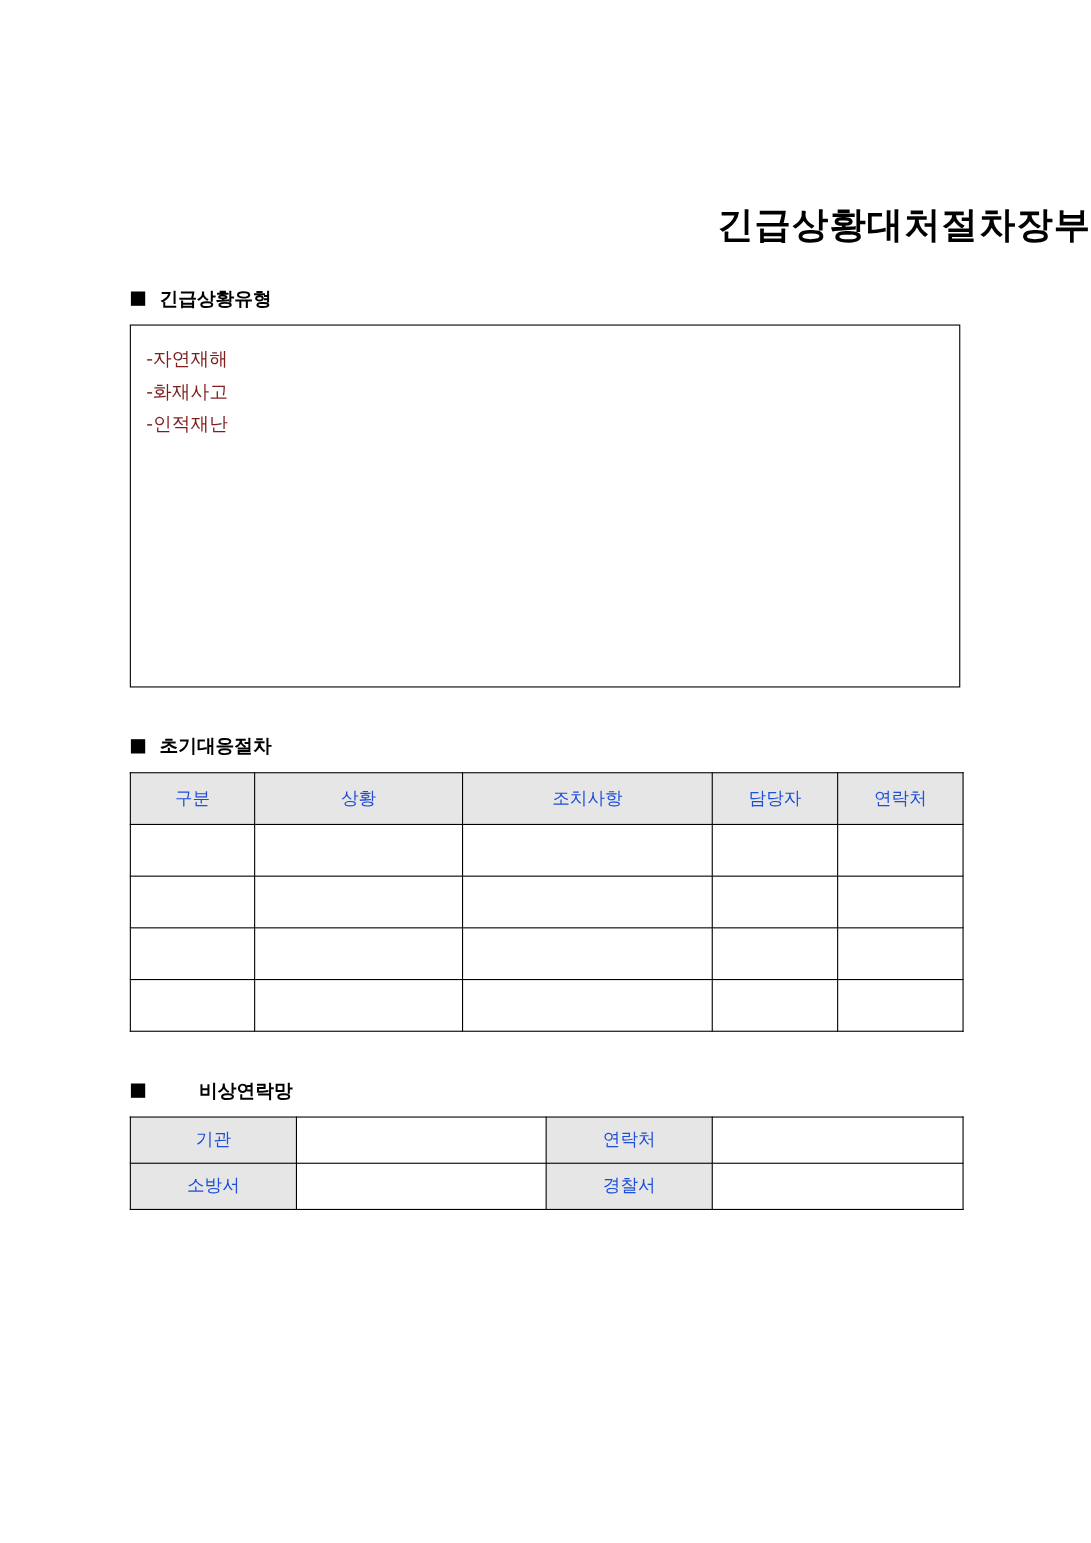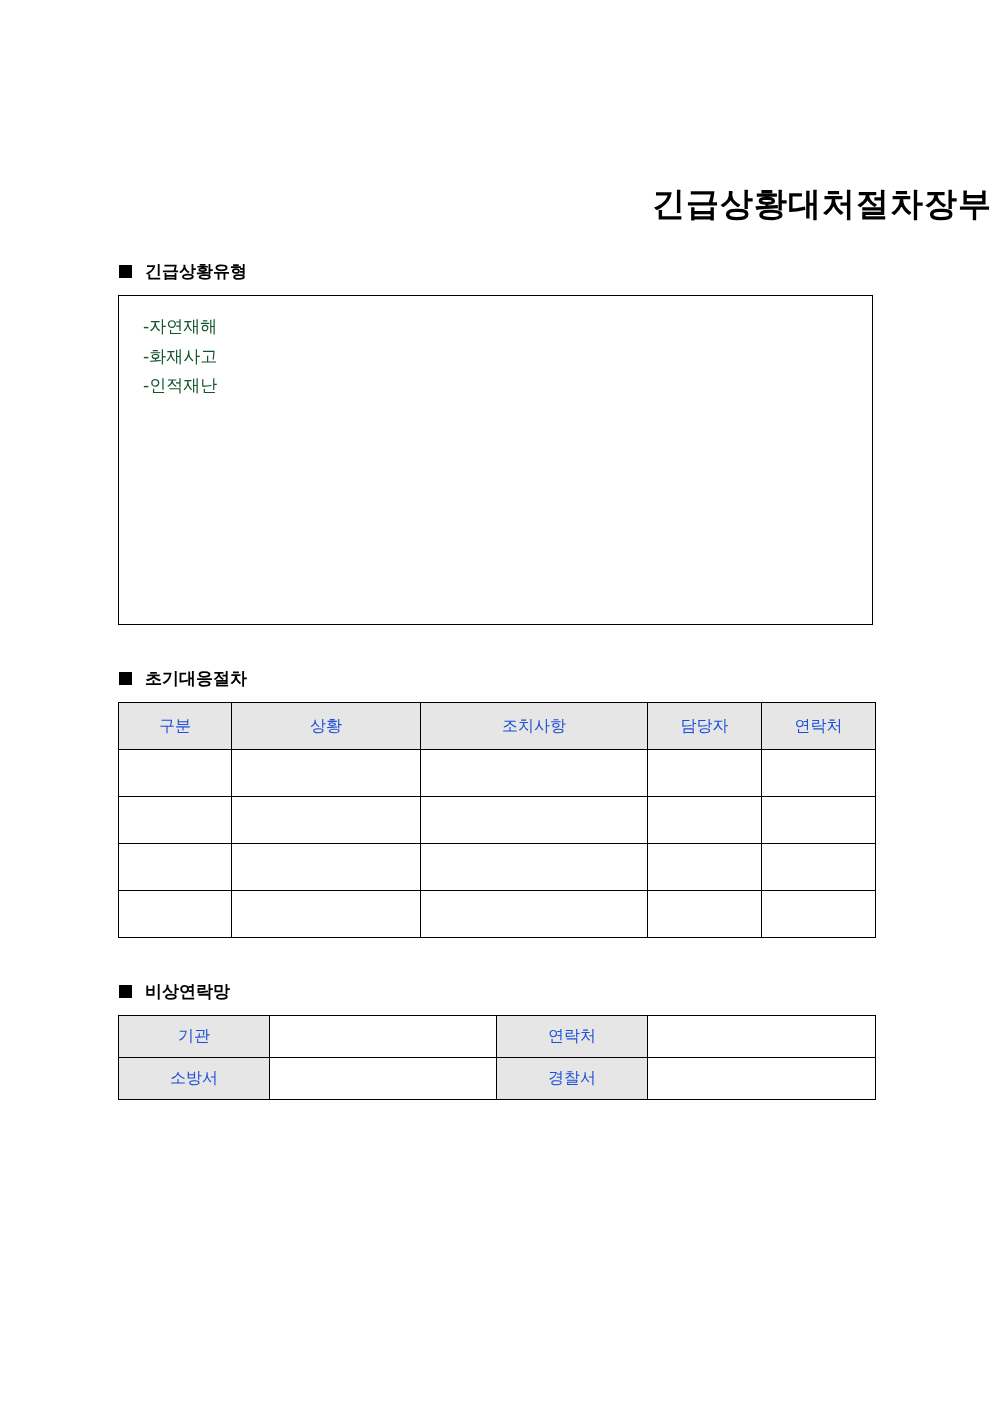--- a/index.html
+++ b/index.html
@@ -1,21 +1,21 @@
 <!DOCTYPE html>
 <html><head>
 <meta charset="utf-8">
 <style>
   html, body { margin: 0; padding: 0; background: #ffffff; }
   body { width: 992px; height: 1403px; position: relative; font-family: "DejaVu Sans", "Liberation Sans", sans-serif; color: #000; }
   .title { position: absolute; top: 166px; left: 0; width: 992px; text-align: right; font-size: 33px; font-weight: bold; letter-spacing: 1px; margin-top: 16px; }
   .section-head { position: absolute; left: 119px; font-size: 17px; font-weight: bold; display: flex; align-items: center; }
   .section-head .sq { display: inline-block; width: 13px; height: 13px; background: #000; margin-right: 13px; }
   .box { position: absolute; left: 118px; top: 295px; width: 755px; height: 330px; border: 1px solid #000; box-sizing: border-box; }
-  .box .line { position: absolute; left: 24px; font-size: 17px; color: #14532d; }
+  .box .line { position: absolute; left: 14px; font-size: 17px; color: #7f1d1d; }
   table { position: absolute; border-collapse: collapse; table-layout: fixed; }
   td, th { border: 1px solid #000; font-weight: normal; font-size: 16px; text-align: center; padding: 0; color: #1d4ed8; }
   th, td.lab { background: #e6e6e6; }
   #t1 { left: 118px; top: 702px; width: 757px; }
   #t1 tr { height: 47px; }
   #t2 { left: 118px; top: 1015px; width: 757px; }
   #t2 tr { height: 42px; }
 </style>
 </head>
 <body>
@@ -78,21 +78,21 @@
   <tr>
     <td></td>
     <td></td>
     <td></td>
     <td></td>
     <td></td>
   </tr>
 </tbody>
   </table>
 
-<div class="section-head" style="top:980px;">
+<div class="section-head" style="top:980px;gap:36px;">
   <span class="sq"></span>
   <span>비상연락망</span>
 </div>
 
 <table id="t2">
   <colgroup>
     <col style="width:151px">
       <col style="width:227px">
       <col style="width:151px">
       <col style="width:228px">

